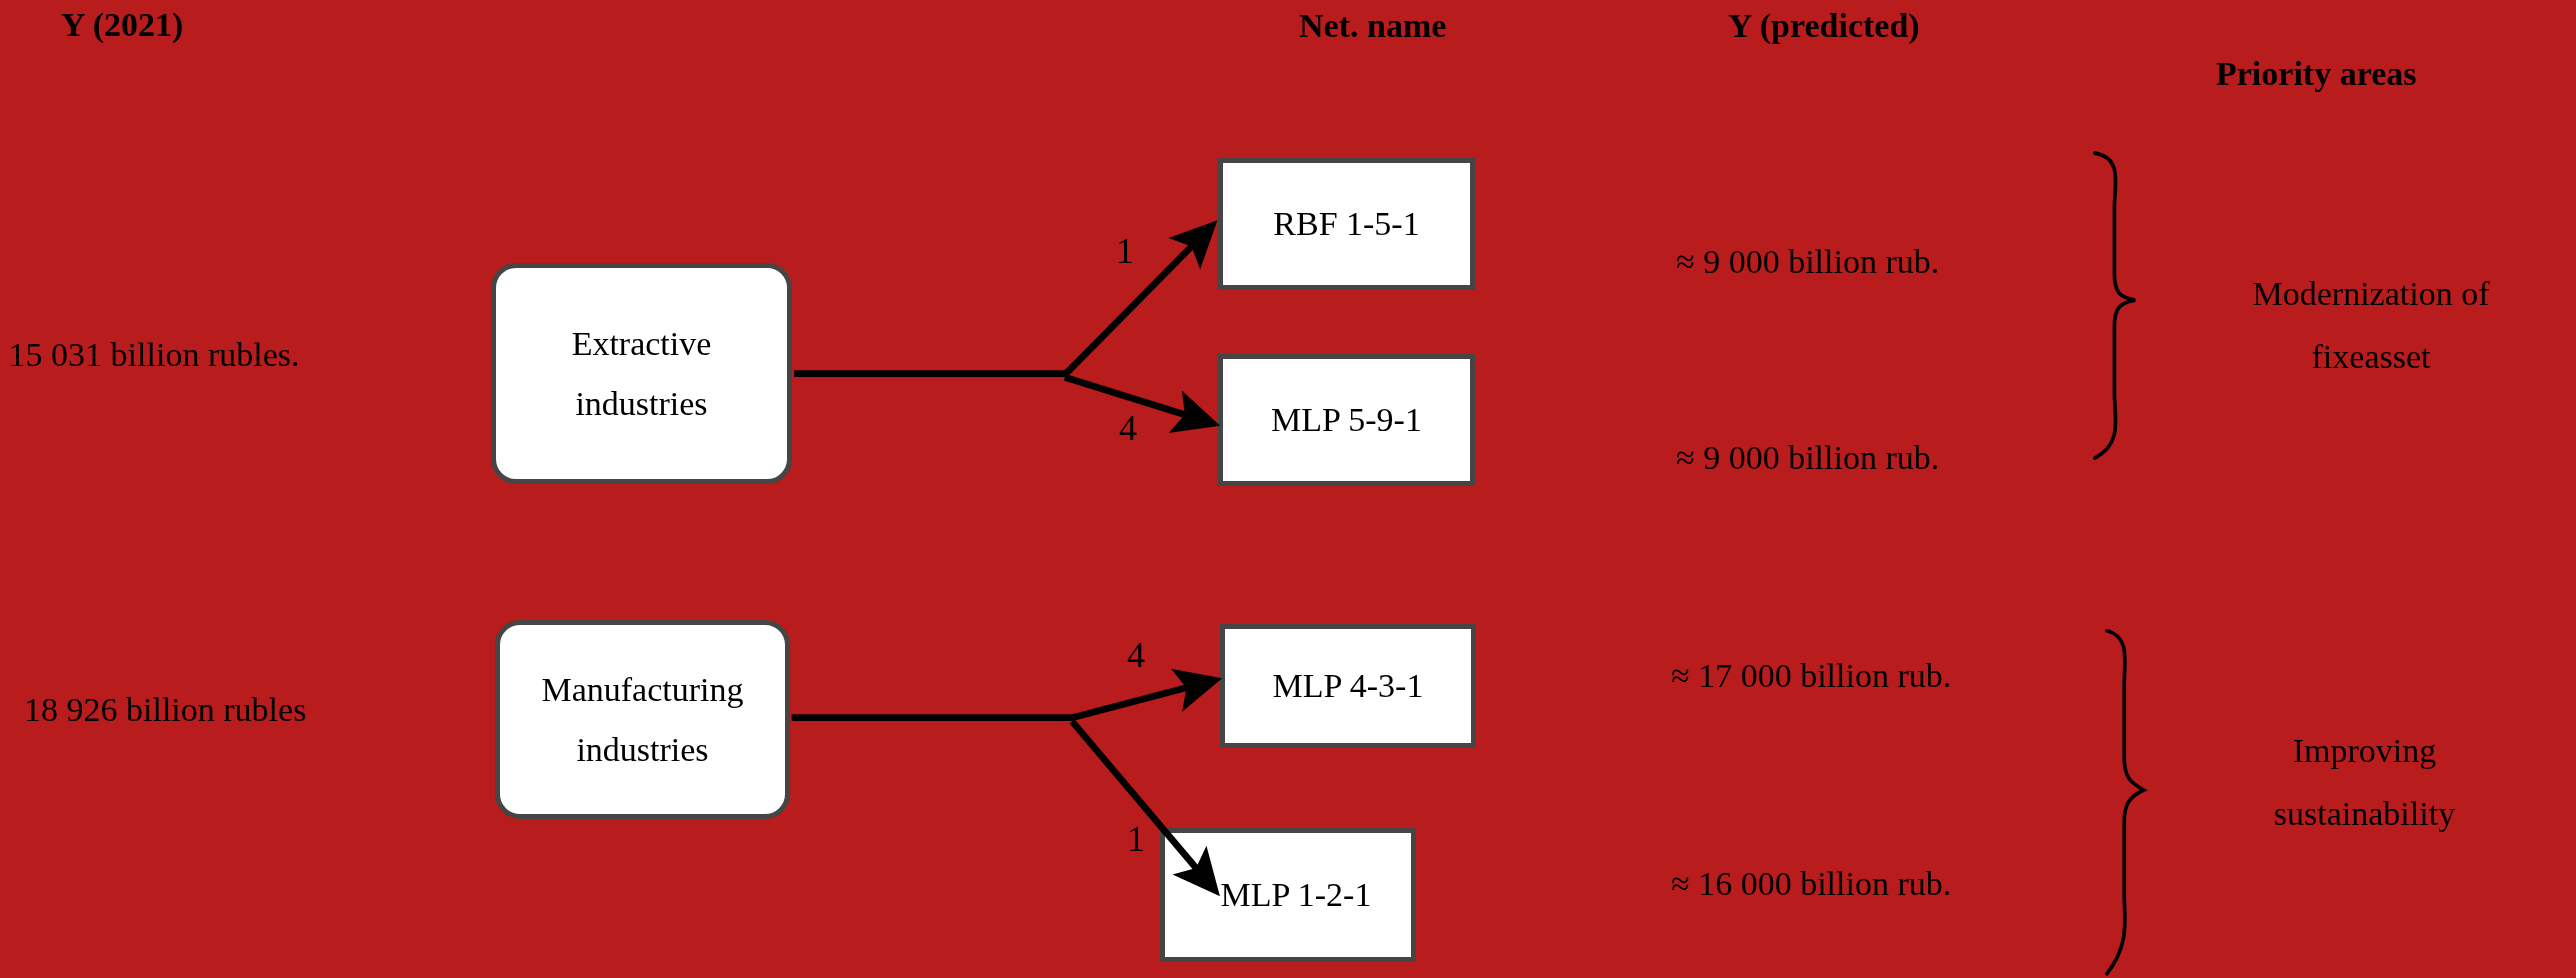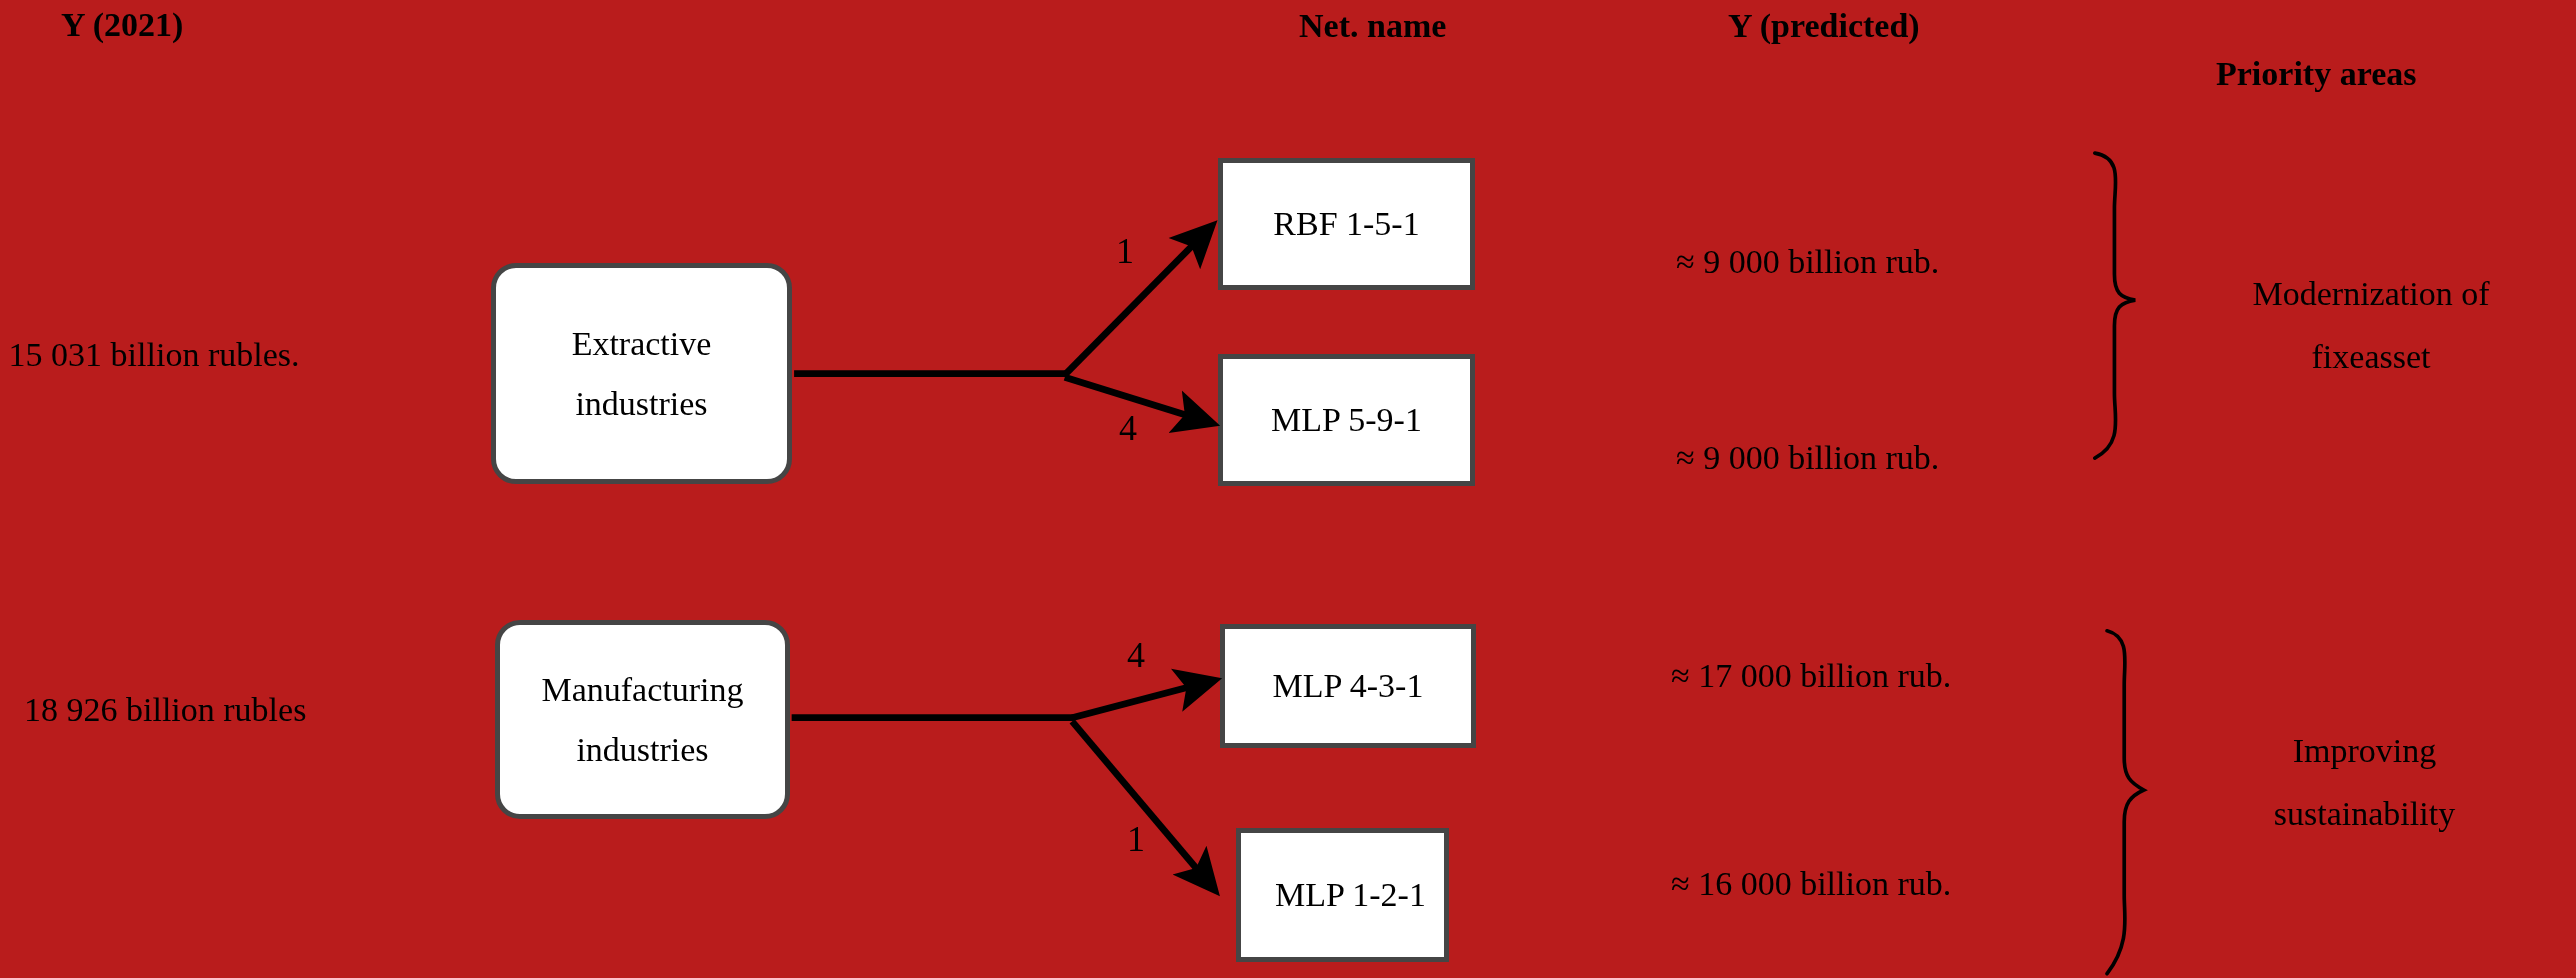--- a/index.html
+++ b/index.html
@@ -145,21 +145,21 @@
     <span class="label-text">
       <span>Manufacturing</span><br>
       <span>industries</span>
     </span>
   </div>
 
   <div class="abs net-box" style="left:1220px; top:624px; width:256px; height:124px;">
     <span>MLP 4-3-1</span>
   </div>
 
-  <div class="abs net-box" style="left:1236px; top:828px; width:213px; height:134px;padding-left:16px;">
+  <div class="abs net-box" style="left:1160px; top:828px; width:256px; height:134px;padding-left:16px;">
     <span>MLP 1-2-1</span>
   </div>
 
   <div class="abs edge-weight" style="left:1127px; top:637px;">4</div>
 
   <div class="abs edge-weight" style="left:1127px; top:821px;">1</div>
 
   <div class="abs pred-label" style="left:1671px; top:657px;">≈ 17 000 billion rub.</div>
 
   <div class="abs pred-label" style="left:1671px; top:865px;">≈ 16 000 billion rub.</div>

